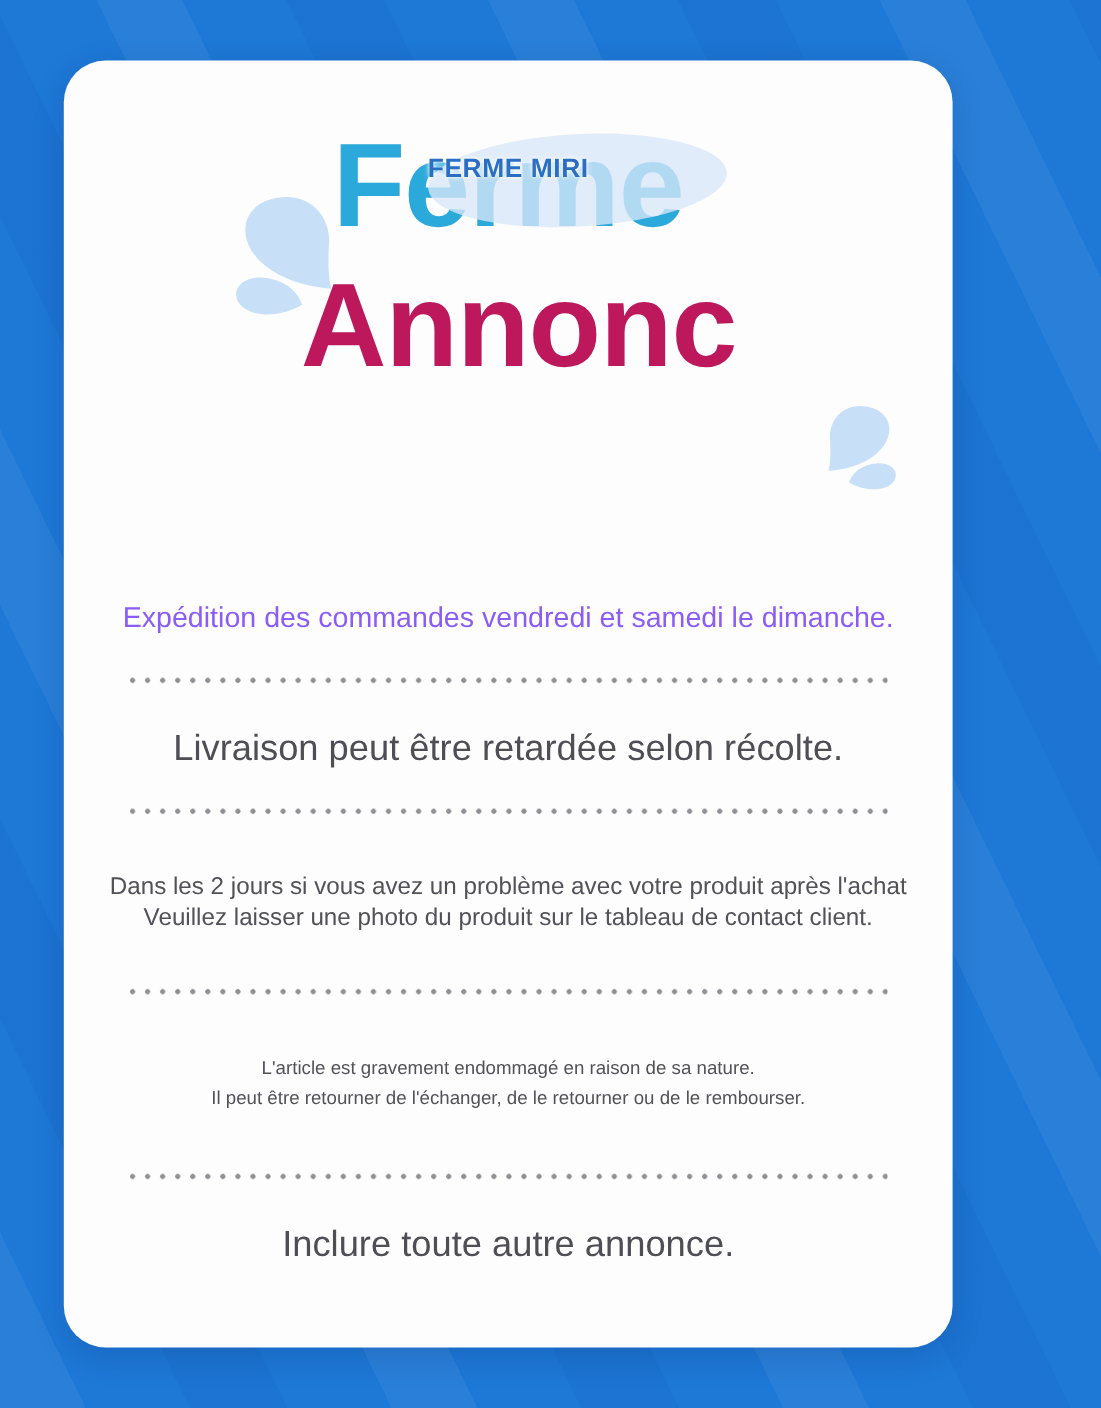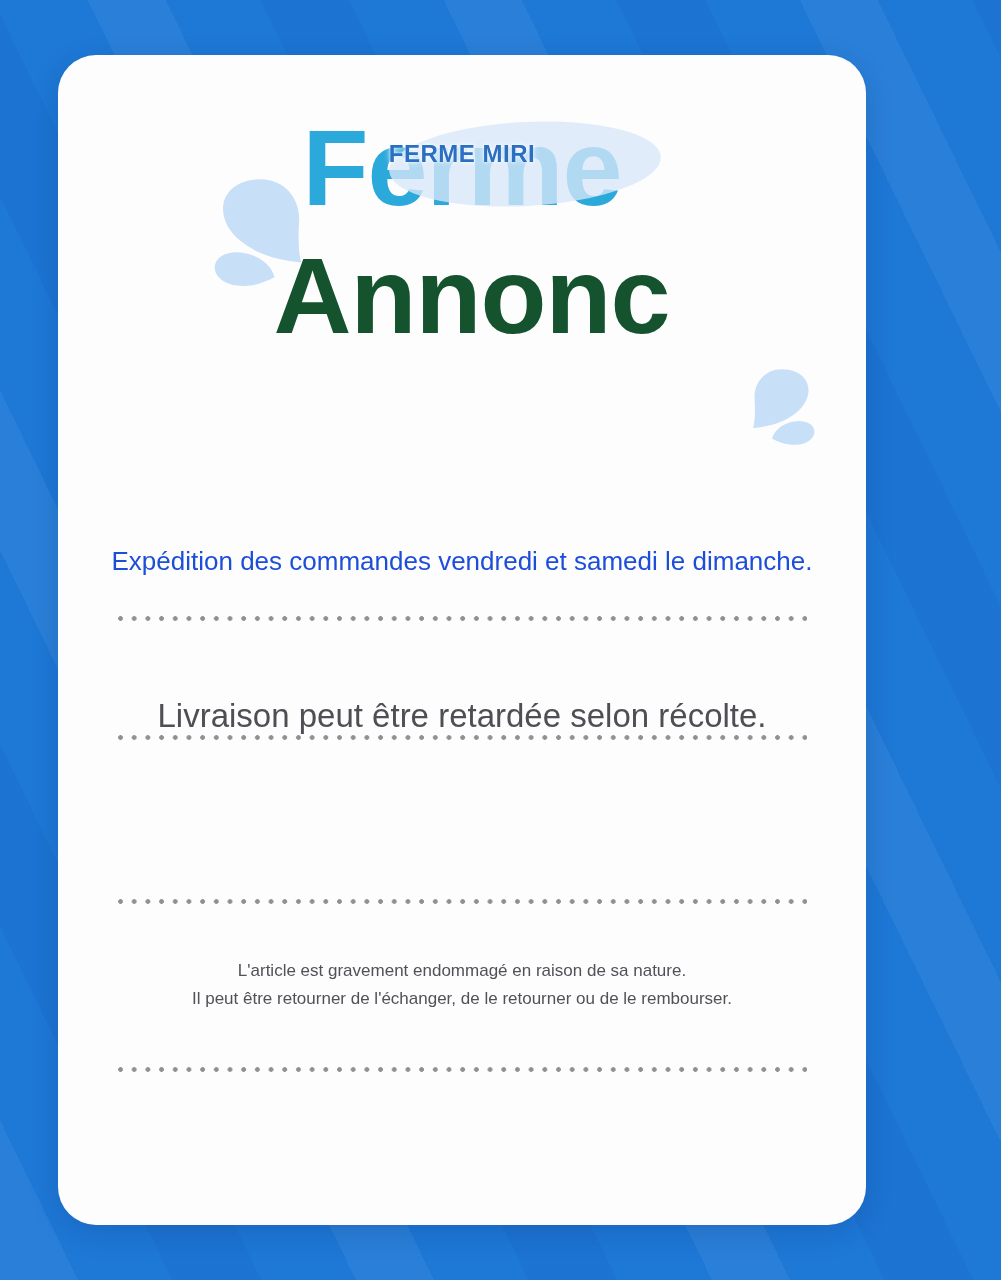--- a/index.html
+++ b/index.html
@@ -30,21 +30,21 @@
   
   .title{
     position:absolute;left:0;top:49px;width:100%;
     margin:0;text-align:center;
     font-size:108px;line-height:128px;font-weight:700;
     letter-spacing:-1px;
     z-index:1;
   }
   .t-line{display:block;}
   .t-cyan{color:#2ba9db;}
-  .t-blue{color:#14532d;padding-left:19px;}
+  .t-blue{color:#be185d;padding-left:19px;}
   
   .ellipse{
     position:absolute;left:331px;top:67px;width:272px;height:84px;
     background:rgba(216,231,248,0.78);
     border-radius:50%;
     transform:rotate(-3deg);
     z-index:2;
   }
   
   .overlay-name{
@@ -58,26 +58,26 @@
   }
   
   .drops{position:absolute;z-index:2;}
   .drops path{fill:#c8e0f7;}
   .drops-left{left:152px;top:121px;width:98px;height:116px;}
   .drops-right{left:684px;top:312px;width:82px;height:82px;transform:scaleX(-1);}
   
   .copy{
     position:absolute;left:0;width:100%;
     margin:0;text-align:center;
-    color:#1d4ed8;
+    color:#8b5cf6;
     z-index:4;
   }
   .subtitle{top:489px;font-size:26px;line-height:34px;}
   .line-big{font-size:33px;line-height:42px;color:#4e4e54;}
-  .pos-livraison{top:640px;text-align:center;}
+  .pos-livraison{top:604px;text-align:center;}
   .para{font-size:22px;line-height:28px;color:#515157;}
   .pos-para1{top:737px;}
   .pos-para2{top:902px;font-size:17px;}
   .pos-final{top:1055px;}
   .para span{display:block;}
   
   .sep{
     position:absolute;left:60px;right:59px;height:5px;
     background-image:radial-gradient(circle at 2.5px 2.5px,#8f8f94 2.05px,rgba(0,0,0,0) 2.6px);
     background-size:13.7px 5px;background-repeat:repeat-x;
@@ -114,25 +114,30 @@
     </svg>
 
     <p class="copy subtitle">Expédition des commandes vendredi et samedi le dimanche.</p>
 
     <div class="sep sep1"></div>
 
     <p class="copy line-big pos-livraison">Livraison peut être retardée selon récolte.</p>
 
     <div class="sep sep2"></div>
 
+    <p class="copy para pos-para1">
+      <span>Dans les 2 jours si vous avez un problème avec votre produit après l'achat</span>
+      <span>Veuillez laisser une photo du produit sur le tableau de contact client.</span>
+    </p>
 
     <div class="sep sep3"></div>
 
     <p class="copy para pos-para2">
       <span>L'article est gravement endommagé en raison de sa nature.</span>
       <span>Il peut être retourner de l'échanger, de le retourner ou de le rembourser.</span>
     </p>
 
     <div class="sep sep4"></div>
 
+    <p class="copy line-big pos-final">Inclure toute autre annonce.</p>
 
   </div>
 </div>
 
 </body></html>

